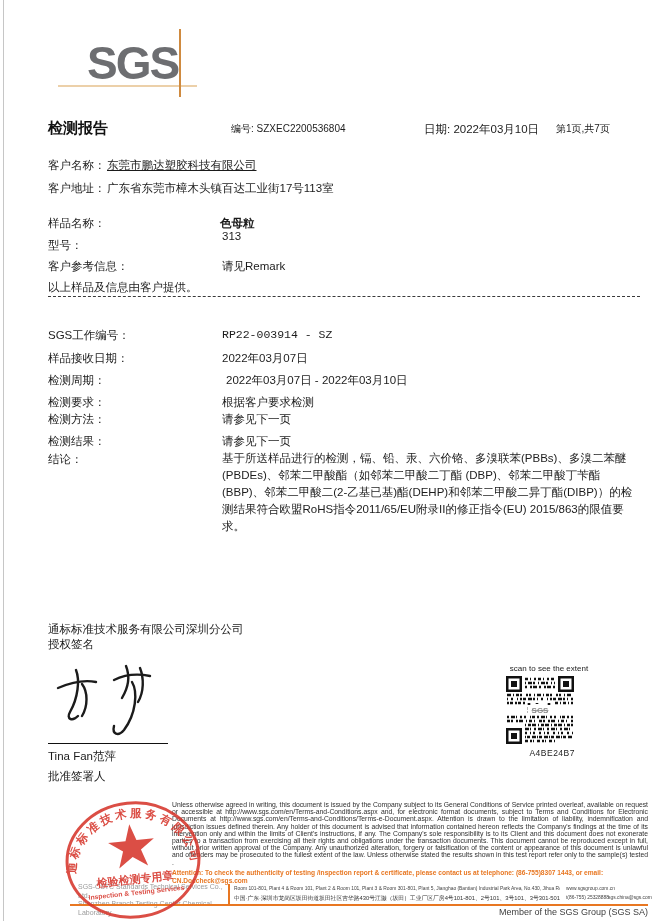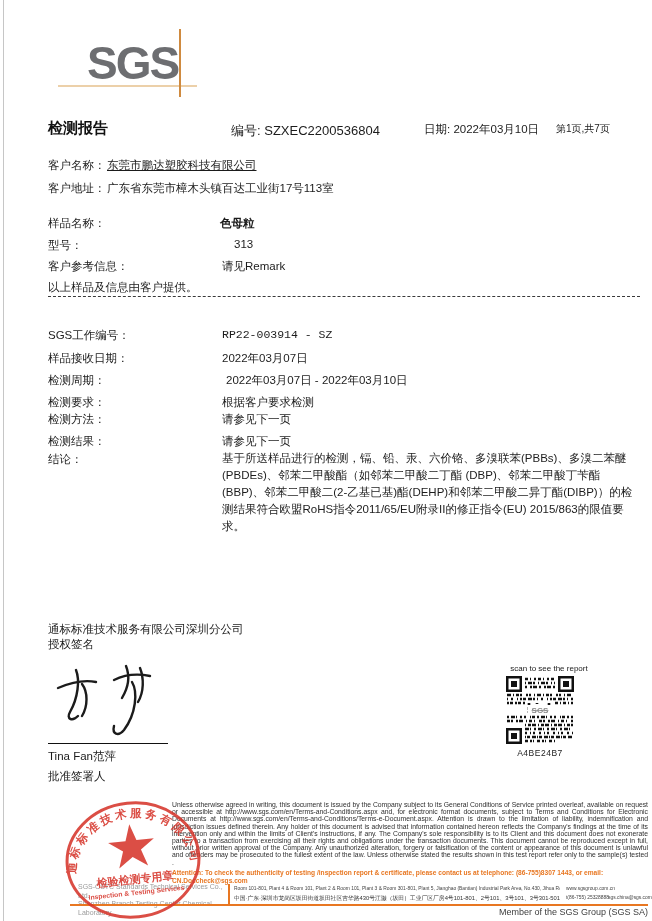--- a/index.html
+++ b/index.html
@@ -15,53 +15,53 @@
   .title{font-size:15px;font-weight:bold;color:#111;}
   .dashed{border-top:1.5px dashed #3a3a3a;}
   .conclusion{width:412px;font-size:11.5px;line-height:17px;color:#1c1c1c;}
   .terms{width:476px;font-size:6.8px;line-height:7.2px;color:#2f2f2f;text-align:justify;}
   .attention{width:476px;font-size:6.6px;line-height:7.6px;font-weight:bold;color:#e87722;}
   .tinygray{font-size:7px;line-height:8.5px;color:#9b9b9b;}
   .addr-en{font-size:4.9px;color:#444;white-space:nowrap;}
   .addr-cn{font-size:5.8px;color:#333;white-space:nowrap;}
   .member{font-size:9px;color:#3d3d3d;}
   .qr-caption{font-size:8px;color:#222;width:110px;text-align:center;}
-  .qr-code-label{font-size:8.5px;color:#222;width:70px;text-align:center;letter-spacing:.5px;}
+  .qr-code-label{font-size:8.5px;color:#222;width:70px;text-align:right;letter-spacing:.5px;}
   .sig-underline{border-top:1.6px solid #111;width:120px;}
 </style>
 </head>
 <body>
 
 <div id="page">
   <div class="edge"></div>
 
   <div class="abs" style="left:58px;top:85px;width:139px;height:2px;background:#ecd0a9;"></div>
   <div class="abs" style="left:179px;top:29px;width:1.5px;height:68px;background:#cf8a3f;"></div>
   <div class="abs logo-word" style="left:87px;top:40px;">SGS</div>
 
   <div class="abs title" style="left:48px;top:119px;">检测报告</div>
-  <div class="abs" style="left:231px;top:122px;font-size:13px;">
+  <div class="abs" style="left:231px;top:122px;font-size:10px;">
     <span>编号:</span>
     <span>SZXEC2200536804</span>
   </div>
   <div class="abs" style="left:424px;top:122px;font-size:11.5px;">
     <span>日期:</span>
     <span>2022年03月10日</span>
   </div>
   <div class="abs" style="left:556px;top:122px;font-size:10px;">第1页,共7页</div>
 
   <div class="abs lbl" style="left:48px;top:158px;">客户名称：</div>
   <div class="abs val" style="left:107px;top:158px;text-decoration:underline;">东莞市鹏达塑胶科技有限公司</div>
   <div class="abs lbl" style="left:48px;top:181px;">客户地址：</div>
   <div class="abs val" style="left:107px;top:181px;">广东省东莞市樟木头镇百达工业街17号113室</div>
 
   <div class="abs lbl" style="left:48px;top:216px;">样品名称：</div>
   <div class="abs val" style="left:220px;top:216px;font-weight:bold;">色母粒</div>
   <div class="abs lbl" style="left:48px;top:238px;">型号：</div>
-  <div class="abs val" style="left:222px;top:238px;margin-left:12px;">313</div>
+  <div class="abs val" style="left:222px;top:230px;">313</div>
   <div class="abs lbl" style="left:48px;top:259px;">客户参考信息：</div>
   <div class="abs val" style="left:222px;top:259px;">请见Remark</div>
   <div class="abs val" style="left:48px;top:280px;">以上样品及信息由客户提供。</div>
 
   <div class="abs dashed" style="left:48px;top:296px;width:592px;"></div>
 
   <div class="abs lbl" style="left:48px;top:328px;">SGS工作编号：</div>
   <div class="abs val" style="left:222px;top:328px;font-family:Liberation Mono, monospace;">RP22-003914 - SZ</div>
   <div class="abs lbl" style="left:48px;top:351px;">样品接收日期：</div>
   <div class="abs val" style="left:222px;top:351px;">2022年03月07日</div>
@@ -88,21 +88,21 @@
       <path d="M62 22 C 74 16, 88 16, 98 18"></path>
       <path d="M74 8 C 78 18, 76 30, 70 40"></path>
       <path d="M88 10 C 92 20, 92 34, 86 44"></path>
       <path d="M80 24 C 86 34, 84 56, 72 72 C 66 79, 60 76, 62 68"></path>
     </g>
   </svg>
   <div class="abs sig-underline" style="left:48px;top:743px;"></div>
   <div class="abs val" style="left:48px;top:749px;">Tina Fan范萍</div>
   <div class="abs val" style="left:48px;top:769px;">批准签署人</div>
 
-  <div class="abs qr-caption" style="left:494px;top:664px;">scan to see the report</div>
+  <div class="abs qr-caption" style="left:494px;top:664px;">scan to see the extent</div>
   <svg class="abs" style="left:505px;top:675px;" width="70" height="70" viewBox="0 0 70 70">
     <rect x="0" y="0" width="70" height="70" fill="#fff"></rect>
     <g stroke="#111" stroke-width="2.6">
       <line x1="20" y1="4" x2="50" y2="4" stroke-dasharray="3 2 1 3 2 2"></line>
       <line x1="20" y1="8" x2="50" y2="8" stroke-dasharray="1 2 4 1 2 3"></line>
       <line x1="20" y1="12" x2="50" y2="12" stroke-dasharray="2 3 2 1 4 2"></line>
       <line x1="2" y1="20" x2="68" y2="20" stroke-dasharray="4 2 1 2 3 1 2"></line>
       <line x1="2" y1="24" x2="68" y2="24" stroke-dasharray="1 3 2 4 1 2 2"></line>
       <line x1="2" y1="28" x2="20" y2="28" stroke-dasharray="2 1 3 2"></line>
       <line x1="50" y1="28" x2="68" y2="28" stroke-dasharray="3 2 1 2"></line>

